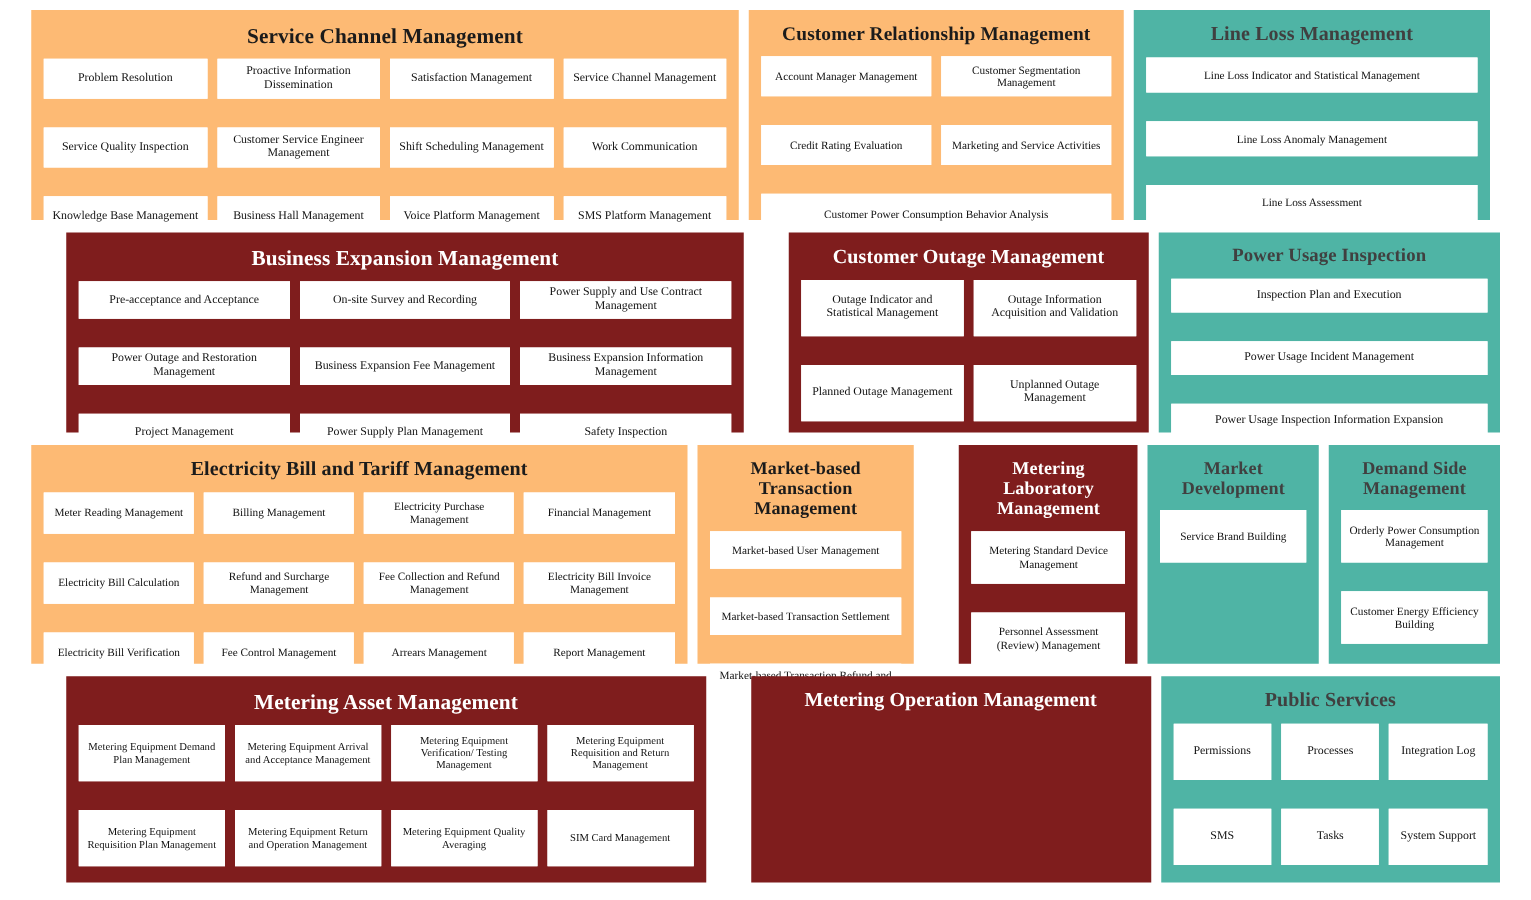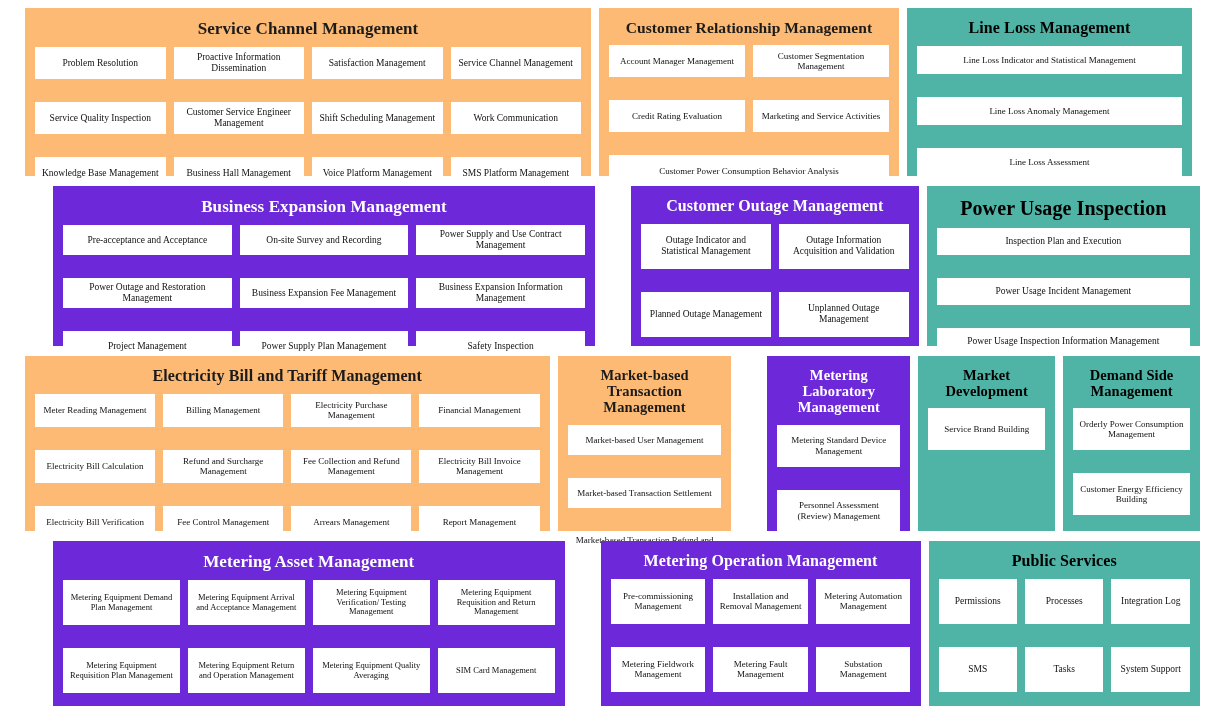--- a/index.html
+++ b/index.html
@@ -28,33 +28,33 @@
     gap: 8px;
   }
 
   .panel {
     box-sizing: border-box;
     padding: 8px 10px 10px 10px;
     display: flex;
     flex-direction: column;
   }
   .panel.light  { background: #fdba74; }
-  .panel.blue   { background: #6d28d9; margin-left: 28px; }
+  .panel.blue   { background: #7f1d1d; margin-left: 28px; }
   .panel.teal   { background: #4fb4a5; }
 
   .panel-title {
     text-align: center;
     font-weight: bold;
     line-height: 1.12;
     margin: 3px 0 9px 0;
     letter-spacing: .1px;
   }
   .panel.light > .panel-title { color: #1b1b1b; }
   .panel.blue  > .panel-title { color: #ffffff; }
-  .panel.teal  > .panel-title { color: #000000; }
+  .panel.teal  > .panel-title { color: #404040; }
 
   .cards {
     display: flex;
     flex-wrap: wrap;
     gap: 23px 8px;
     flex: 1 1 auto;
     align-content: flex-start;
   }
 
   .card {
@@ -91,21 +91,21 @@
   #p-bizexp  { width: 566px; }
   #p-outage  { width: 300px; }
   #p-usage   { width: 285px; }
 
   #p-bizexp .panel-title { font-size: 17px; }
   #p-bizexp .card { width: calc((100% - 16px) / 3); height: 30px; font-size: 9.5px; }
 
   #p-outage .panel-title { font-size: 16px; }
   #p-outage .card { width: calc((100% - 8px) / 2); height: 45px; font-size: 9.5px; }
 
-  #p-usage .panel-title { font-size: 20px; }
+  #p-usage .panel-title { font-size: 15px; }
   #p-usage .card { width: 100%; height: 27px; font-size: 9.5px; }
 
   
   #row3 { height: 175px; margin-top: 10px; }
   #p-bill     { width: 538px; }
   #p-market   { width: 178px; }
   #p-lab      { width: 146px; }
   #p-mktdev   { width: 140px; }
   #p-demand   { width: 140px; }
 
@@ -208,21 +208,21 @@
         <div class="card">Planned Outage Management</div>
         <div class="card">Unplanned Outage Management</div>
       </div>
     </div>
 
     <div class="panel teal" id="p-usage">
       <div class="panel-title">Power Usage Inspection</div>
       <div class="cards">
         <div class="card">Inspection Plan and Execution</div>
         <div class="card">Power Usage Incident Management</div>
-        <div class="card">Power Usage Inspection Information Management</div>
+        <div class="card">Power Usage Inspection Information Expansion</div>
       </div>
     </div>
   </div>
 
   <div class="row" id="row3">
     <div class="panel light" id="p-bill">
       <div class="panel-title">Electricity Bill and Tariff Management</div>
       <div class="cards">
         <div class="card">Meter Reading Management</div>
         <div class="card">Billing Management</div>
@@ -282,28 +282,20 @@
         <div class="card">Metering Equipment Requisition and Return Management</div>
         <div class="card">Metering Equipment Requisition Plan Management</div>
         <div class="card">Metering Equipment Return and Operation Management</div>
         <div class="card">Metering Equipment Quality Averaging</div>
         <div class="card">SIM Card Management</div>
       </div>
     </div>
 
     <div class="panel blue" id="p-meterop">
       <div class="panel-title">Metering Operation Management</div>
-      <div class="cards">
-        <div class="card">Pre-commissioning Management</div>
-        <div class="card">Installation and Removal Management</div>
-        <div class="card">Metering Automation Management</div>
-        <div class="card">Metering Fieldwork Management</div>
-        <div class="card">Metering Fault Management</div>
-        <div class="card">Substation Management</div>
-      </div>
     </div>
 
     <div class="panel teal" id="p-public">
       <div class="panel-title">Public Services</div>
       <div class="cards">
         <div class="card">Permissions</div>
         <div class="card">Processes</div>
         <div class="card">Integration Log</div>
         <div class="card">SMS</div>
         <div class="card">Tasks</div>

